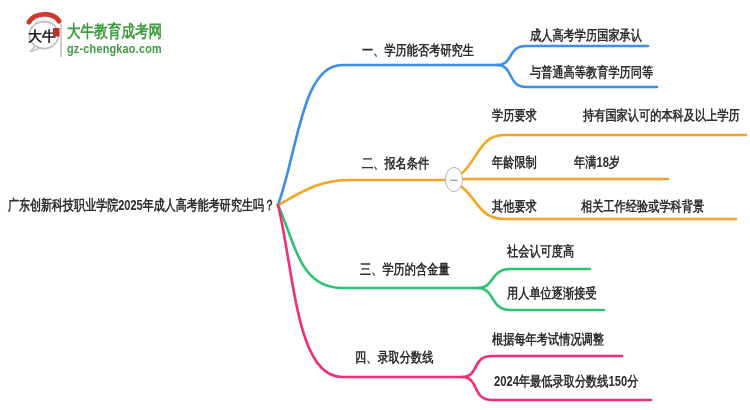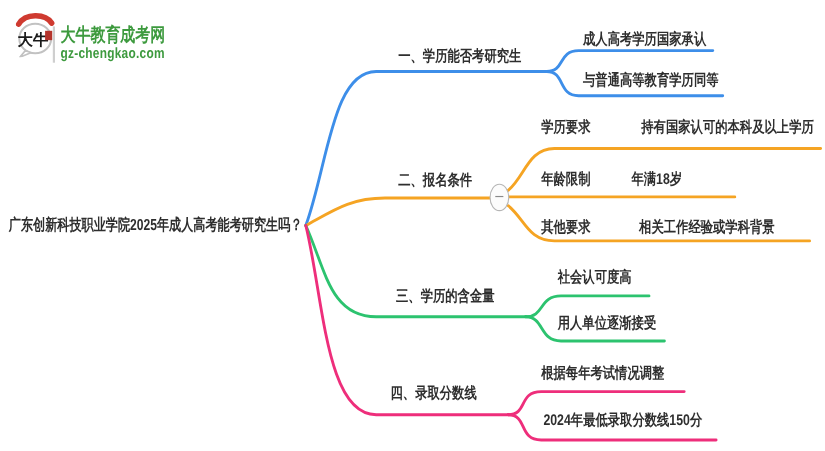--- a/index.html
+++ b/index.html
@@ -6,21 +6,21 @@
   .stage{position:relative;width:750px;height:410px;background:#ffffff;overflow:hidden;
          font-family:"Liberation Sans","DejaVu Sans",sans-serif;}
   .lines{position:absolute;left:0;top:0;z-index:1;}
   .node{position:absolute;white-space:nowrap;font-size:14px;line-height:16px;font-weight:600;
         color:#2e2e2e;z-index:3;transform:scaleX(0.8);transform-origin:0 50%;}
   .root{font-size:14.5px;transform:scaleX(0.76);}
   .collapse{position:absolute;left:445px;top:167px;width:18px;height:25px;border-radius:50%;
             border:1.5px solid #b5b5b5;background:#fcfcfc;color:#8a8a8a;font-size:15px;
             display:flex;align-items:center;justify-content:center;z-index:4;box-sizing:border-box;
             cursor:pointer;}
-  .logo{position:absolute;left:0;top:0;width:230px;height:70px;z-index:5;padding-left:40px;}
+  .logo{position:absolute;left:12px;top:0;width:230px;height:70px;z-index:5;padding-left:40px;}
   .logo-icon{position:absolute;left:14px;top:10px;}
   .logo-divider{position:absolute;left:48px;top:24px;width:1.5px;height:33px;background:#cfcfcf;}
   .logo-title{position:absolute;left:55px;top:20px;font-size:17px;font-weight:bold;color:#3d9a3e;
               white-space:nowrap;transform:scaleX(0.8);transform-origin:0 0;}
   .logo-sub{position:absolute;left:55px;top:41px;font-size:13.5px;font-weight:bold;color:#3d9a3e;
             white-space:nowrap;letter-spacing:.3px;transform:scaleX(0.8);transform-origin:0 0;}
 </style>
 </head>
 <body>
 

